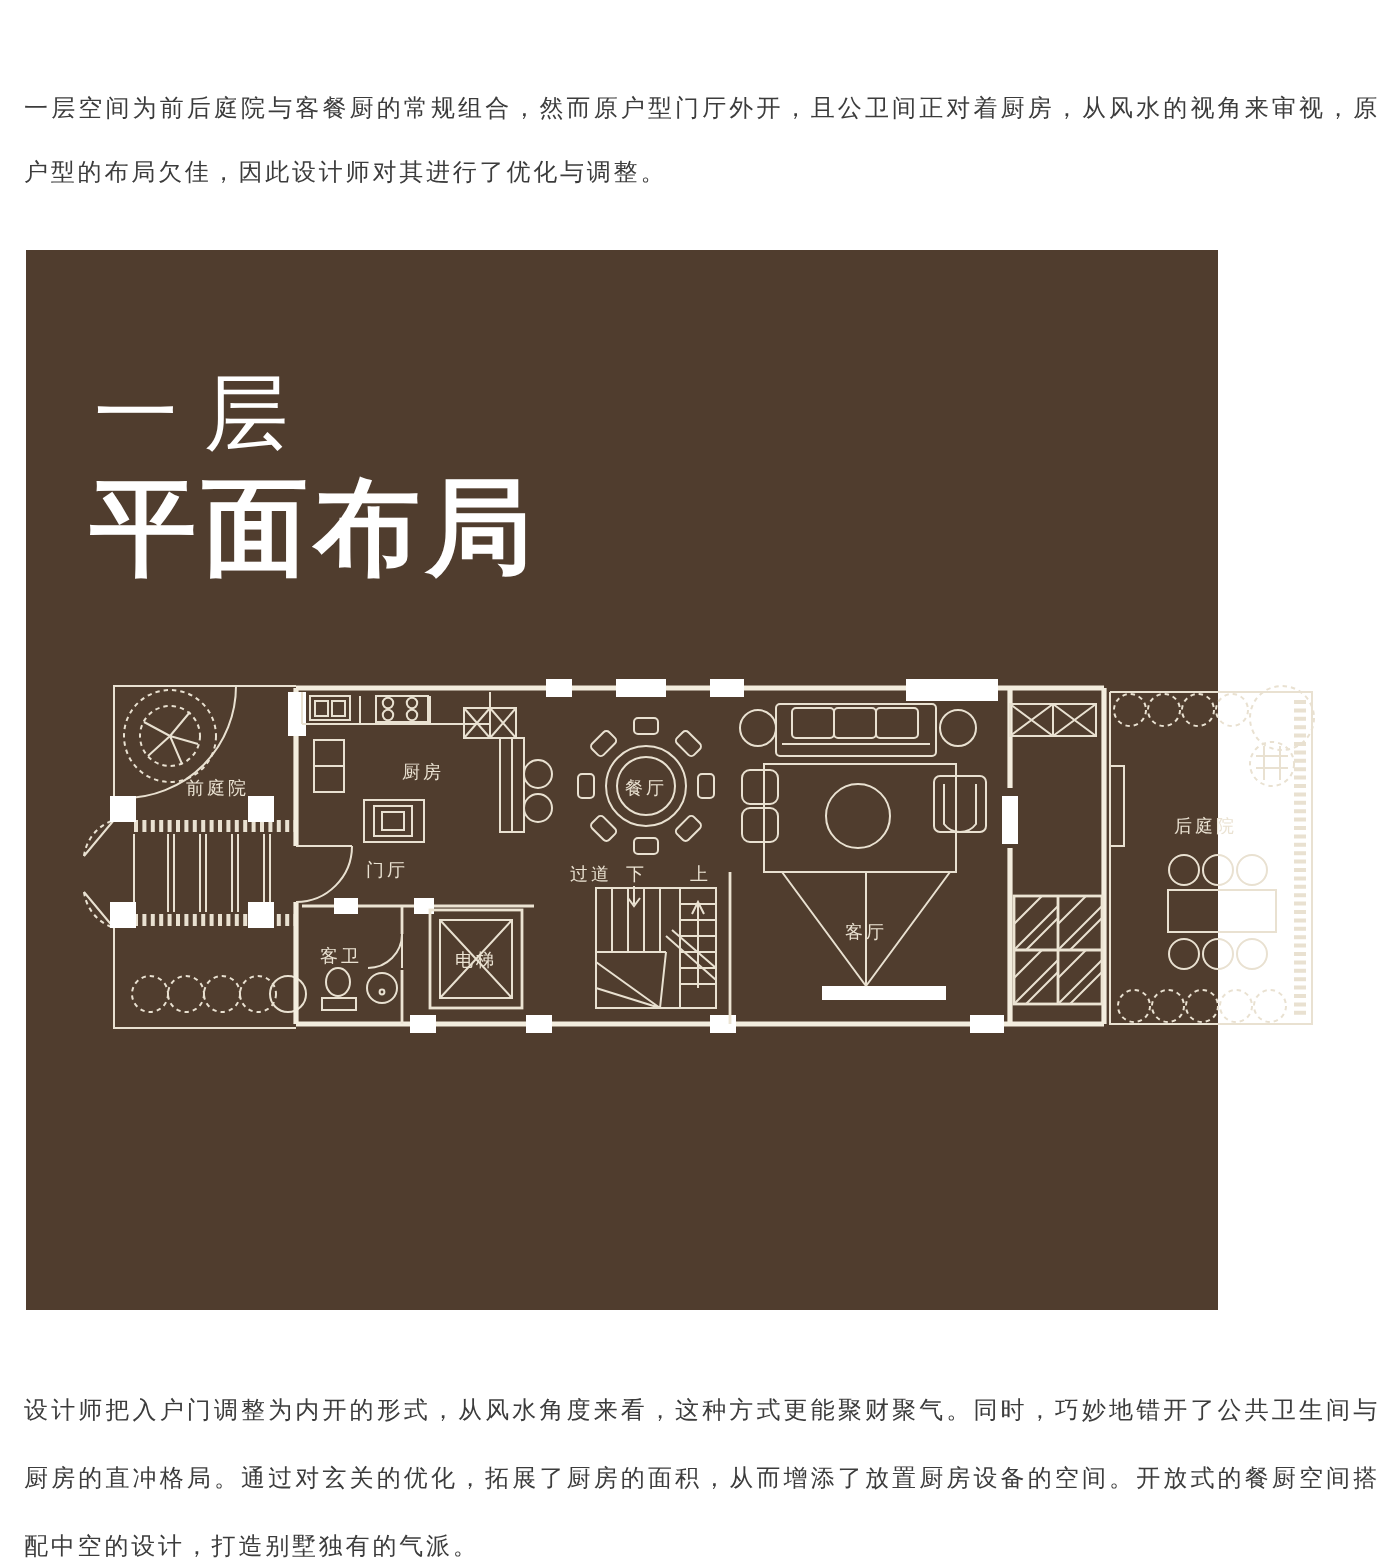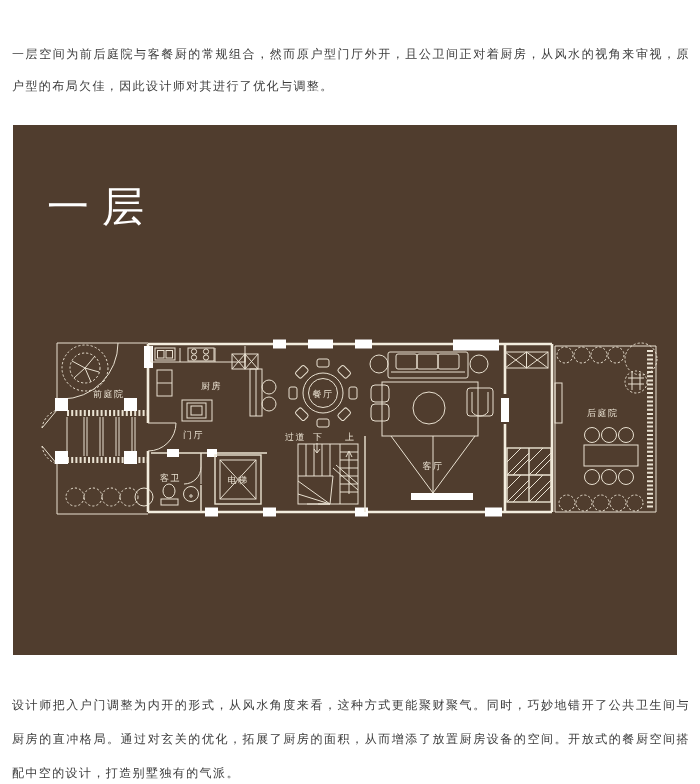--- a/index.html
+++ b/index.html
@@ -9,21 +9,21 @@
     overflow:hidden;
   }
   .para{
     position:absolute;left:12px;width:678px;
     font-size:12px;line-height:32px;letter-spacing:1.4px;
     color:#3c3c3c;text-align:justify;text-justify:inter-ideograph;
   }
   #intro{top:26px;}
   #outro{top:676px;line-height:34px;}
   .panel{
-    position:absolute;left:13px;top:125px;width:664px;height:530px;
+    position:absolute;left:13px;top:125px;width:596px;height:530px;
     background:#503d2e;
   }
   .title1{
     position:absolute;left:34px;top:54px;
     color:#ffffff;font-size:42px;font-weight:500;letter-spacing:13px;
   }
   .title2{
     position:absolute;left:32px;top:104px;
     color:#ffffff;font-size:53px;font-weight:900;letter-spacing:3px;
   }
@@ -38,20 +38,21 @@
   .fl{fill:#eae2d2;font-size:9px;letter-spacing:1.5px;font-family:"Liberation Sans","DejaVu Sans",sans-serif;}
   .flc{text-anchor:middle;}
 </style>
 </head>
 <body>
 
 <p id="intro" class="para">一层空间为前后庭院与客餐厨的常规组合，然而原户型门厅外开，且公卫间正对着厨房，从风水的视角来审视，原户型的布局欠佳，因此设计师对其进行了优化与调整。</p>
 
 <div class="panel">
   <div class="title1">一层</div>
+  <div class="title2">平面布局</div>
 
   <div class="planwrap">
   <svg width="620" height="192" viewBox="-16 -3 620 192" xmlns="http://www.w3.org/2000/svg">
 
     <g>
       <path class="ln" d="M2 62 L2 7 L93 7"></path>
       <path class="ln" d="M2 128 L2 178 L93 178"></path>
       <path class="ln" d="M63 7 A56 56 0 0 1 7 63"></path>
 
       <circle class="ln dash" cx="30" cy="32" r="23"></circle>

